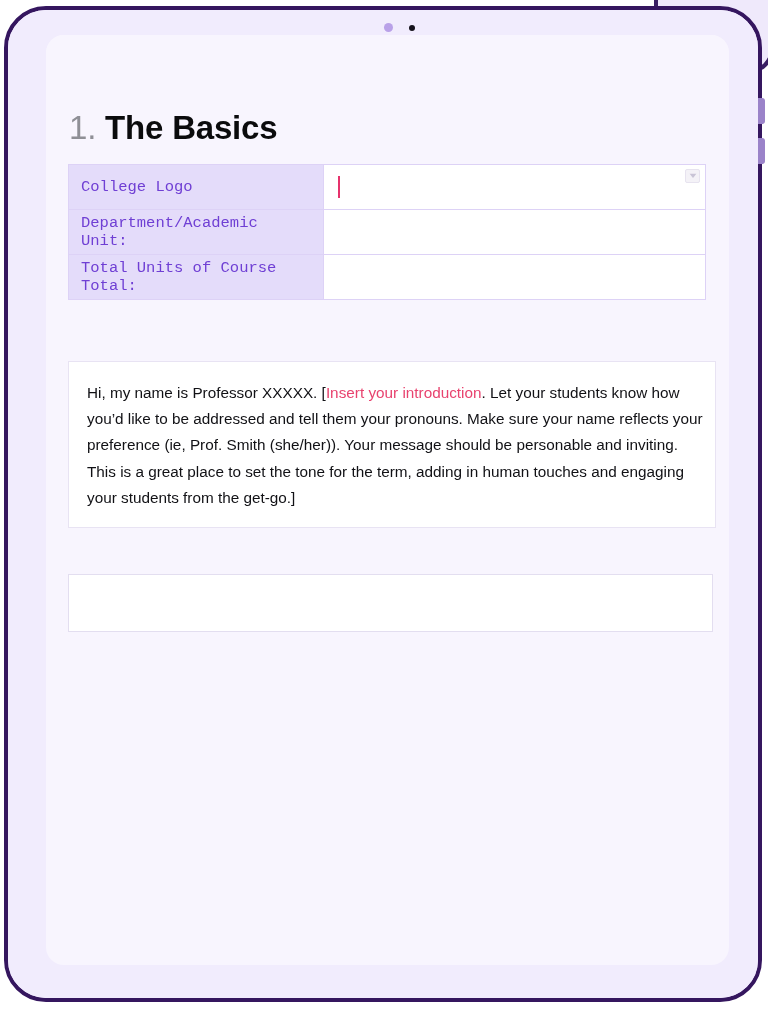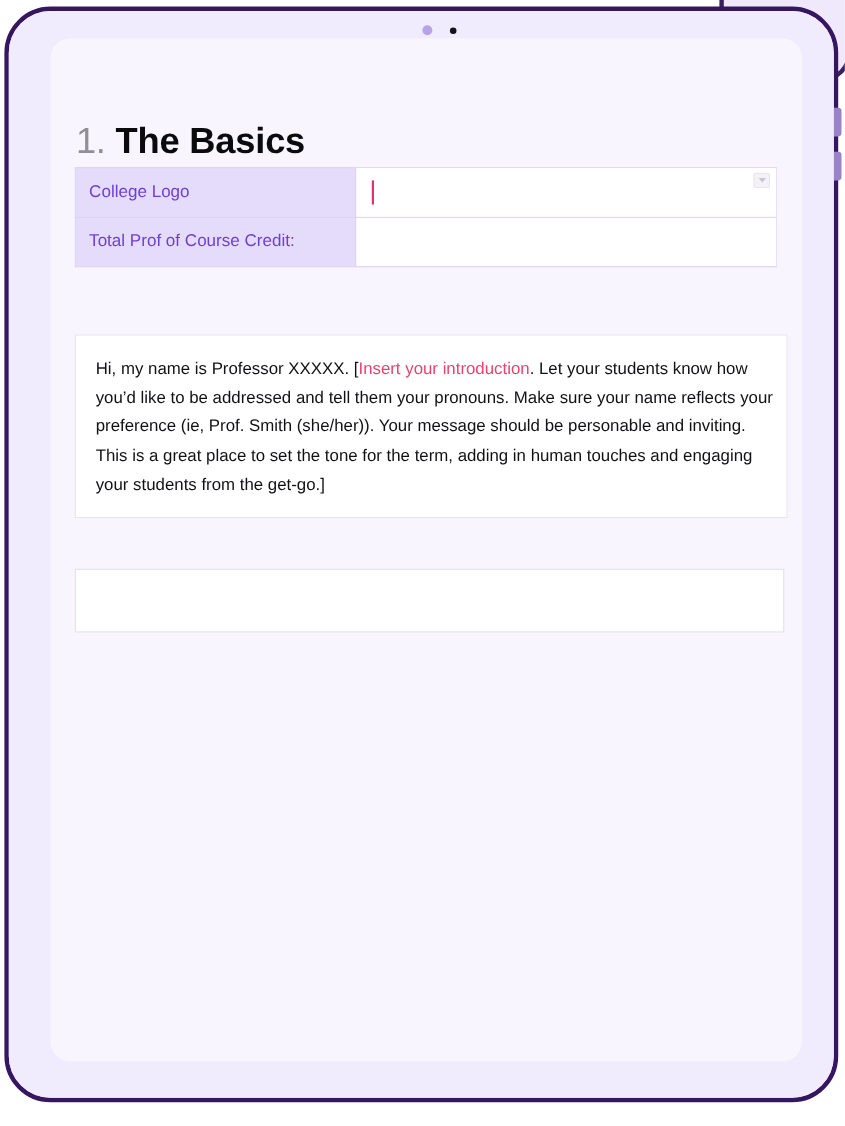--- a/index.html
+++ b/index.html
@@ -119,24 +119,25 @@
     color: #0b0b0d;
     letter-spacing: -0.2px;
   }
   .page-title .num {
     color: #8f8f96;
     font-weight: 400;
   }
 
   
   .basics-table {
-    margin: 6px 0 0 22px;
+    margin: 18px 0 0 22px;
     width: 638px;
     border-collapse: collapse;
     table-layout: fixed;
+    font-family: Liberation Mono, monospace;
   }
   .basics-table tr { height: 45px; }
   .basics-table td {
     border: 1px solid #ddd2f6;
     padding: 0 12px;
     vertical-align: middle;
     box-sizing: border-box;
   }
   .basics-table td.label {
     width: 255px;
@@ -240,21 +241,25 @@
                 <td class="value">
                   <span class="caret"></span>
                   <span class="cell-dropdown">
                     <svg width="8" height="6" viewBox="0 0 8 6" aria-hidden="true">
                       <path d="M0.6 0.8 L7.4 0.8 L4 5 Z" fill="#c9c4d6"></path>
                     </svg>
                   </span>
                 </td>
               </tr>
               <tr>
-                <td class="label">Total Prof of Course Credit:</td>
+                <td class="label">Department/Academic Unit:</td>
+                <td class="value"></td>
+              </tr>
+              <tr>
+                <td class="label">Total Units of Course Total:</td>
                 <td class="value"></td>
               </tr>
             </tbody>
           </table>
 
           <div class="section sec-welcome">
             <div class="intro-box">
               <p class="intro-text"><span>Hi, my name is Professor XXXXX. [</span><span class="hint">Insert your introduction</span><span>. Let your students know how you’d like to be addressed and tell them your pronouns. Make sure your name reflects your preference (ie, Prof. Smith (she/her)). Your message should be personable and inviting. This is a great place to set the tone for the term, adding in human touches and engaging your students from the get-go.]</span></p>
             </div>
           </div>

